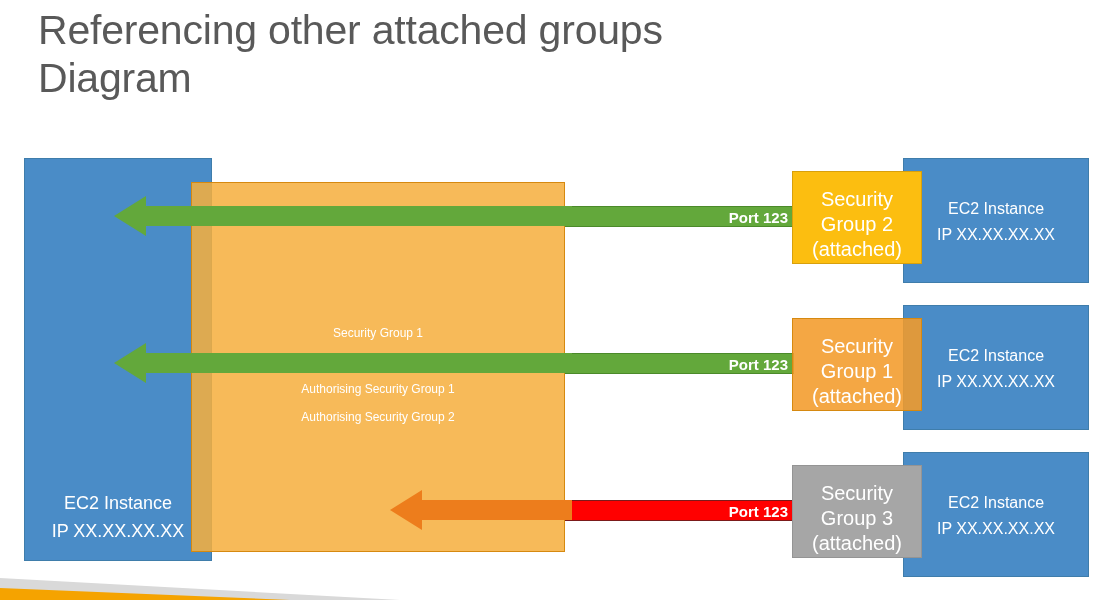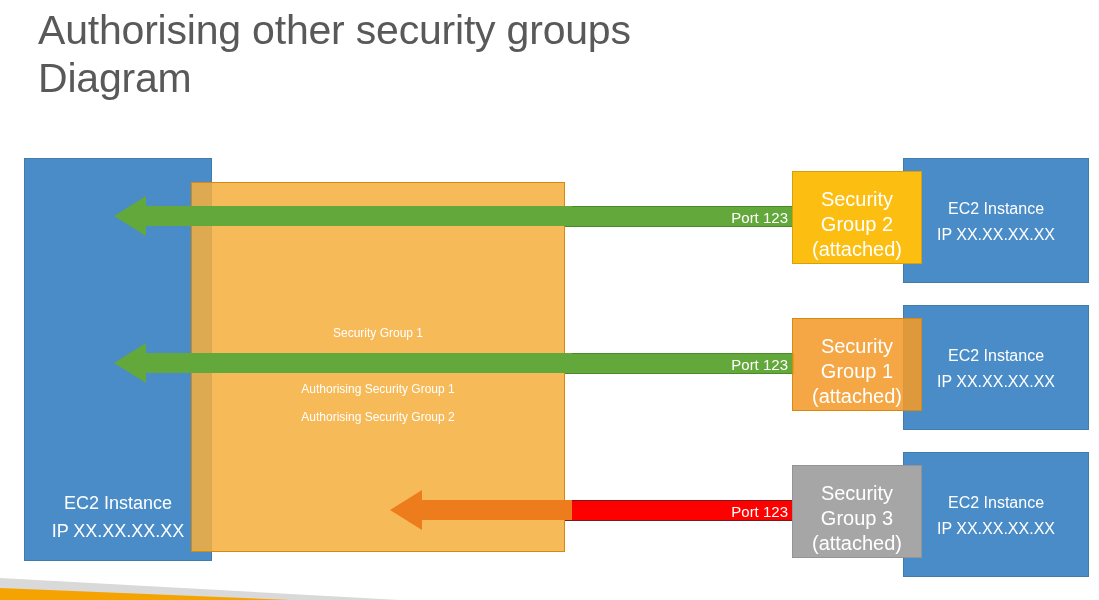--- a/index.html
+++ b/index.html
@@ -72,21 +72,21 @@
   .sg-chip-2{top:171px;background:#FCBE10;border-color:#d8a00c;}
   .sg-chip-1{top:318px;background:rgba(242,155,42,0.88);border-color:#d68910;}
   .sg-chip-3{top:465px;background:#A6A6A6;border-color:#949494;}
 
   
   .bar{position:absolute;height:19px;z-index:2;}
   .bar-green{background:#63A83B;border-top:1px solid #4b8a2a;border-bottom:1px solid #4b8a2a;}
   .bar-red{background:#FF0000;border-top:1px solid #7b1a1a;border-bottom:1px solid #7b1a1a;}
   .bar-port{
     position:absolute;right:6px;top:50%;transform:translateY(-50%);
-    color:#ffffff;font-size:15px;line-height:19px;white-space:nowrap;
+    color:#ffffff;font-size:15px;line-height:19px;white-space:nowrap;font-weight:bold;
   }
   .bar1{left:565px;width:229px;top:206px;}
   .bar2{left:565px;width:229px;top:353px;}
   .bar3{left:565px;width:229px;top:500px;}
 
   
   .arrow{position:absolute;z-index:5;}
   .arrow svg{display:block;}
 
   
@@ -95,21 +95,21 @@
   }
   .footer-orange{
     position:absolute;left:0;bottom:0;width:290px;height:14px;z-index:7;
   }
 </style>
 </head>
 <body>
 
 <div id="slide">
 
-  <div class="title">Authorising other security groups
+  <div class="title">Referencing other attached groups
 Diagram</div>
 
   <div class="box ec2-left">
     <div class="boxlabel ec2-left-label">EC2 Instance
 IP XX.XX.XX.XX</div>
   </div>
 
   <div class="bar bar-green bar1">
     <span class="bar-port">Port 123</span>
   </div>

